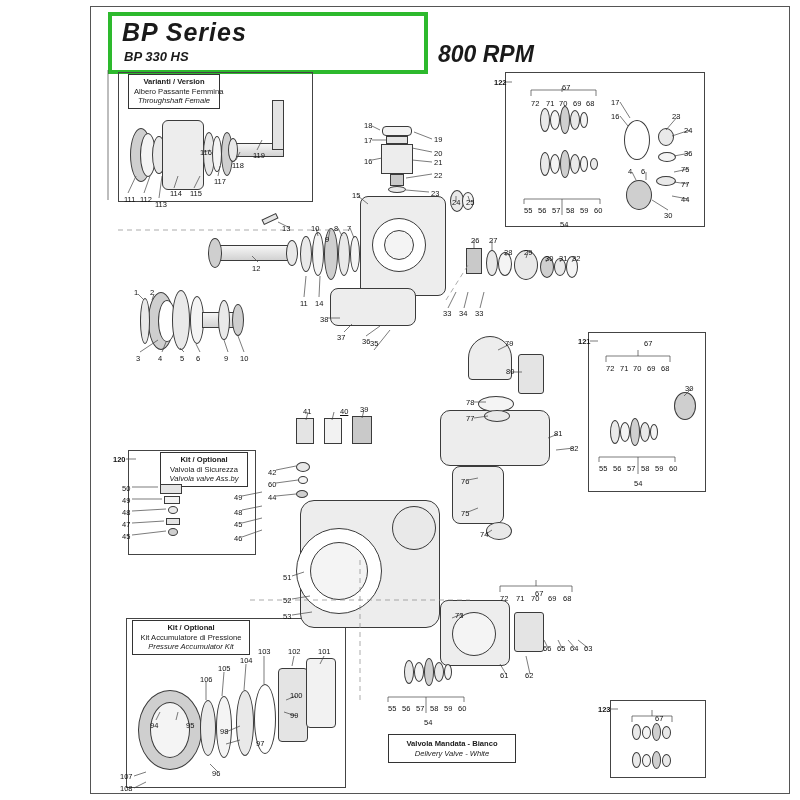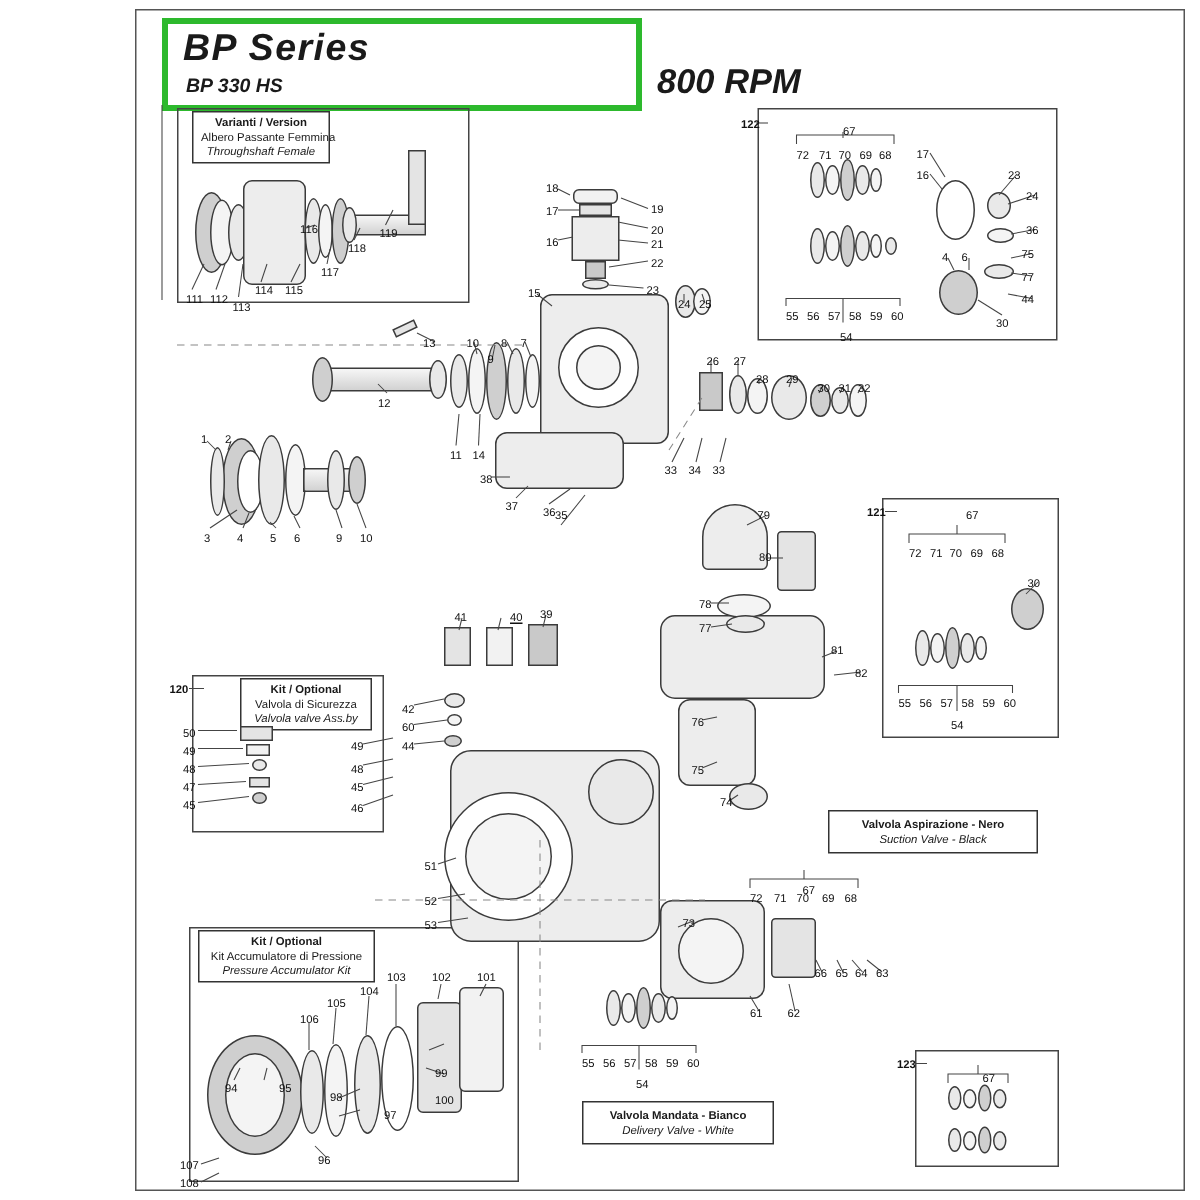--- a/index.html
+++ b/index.html
@@ -73,24 +73,20 @@
     <div class="i">Valvola valve Ass.by</div>
   </div>
 
   <div class="box" style="left:126px;top:618px;width:220px;height:170px;"></div>
   <div class="cap" style="left:132px;top:620px;width:118px;">
     <div class="b">Kit / Optional</div>
     <div>Kit Accumulatore di Pressione</div>
     <div class="i">Pressure Accumulator Kit</div>
   </div>
 
-  <div class="cap" style="left:552px;top:540px;width:140px;padding:4px 6px;">
-    <div class="b">Valvola Aspirazione - Nero</div>
-    <div class="i">Suction Valve - Black</div>
-  </div>
   <div class="cap" style="left:388px;top:734px;width:128px;padding:4px 6px;">
     <div class="b">Valvola Mandata - Bianco</div>
     <div class="i">Delivery Valve - White</div>
   </div>
 
   <div class="pt ell d" style="left:130px;top:128px;width:22px;height:54px;"></div>
   <div class="pt ell l" style="left:140px;top:133px;width:16px;height:44px;"></div>
   <div class="pt ell" style="left:152px;top:136px;width:14px;height:38px;"></div>
   <div class="pt body" style="left:162px;top:120px;width:42px;height:70px;border-radius:6px;"></div>
   <div class="pt ell" style="left:203px;top:132px;width:12px;height:44px;"></div>
@@ -515,20 +511,20 @@
       <div class="lbl" style="left: 288px; top: 648px;">102</div>
       <div class="lbl" style="left: 258px; top: 648px;">103</div>
       <div class="lbl" style="left: 240px; top: 657px;">104</div>
       <div class="lbl" style="left: 218px; top: 665px;">105</div>
       <div class="lbl" style="left: 200px; top: 676px;">106</div>
       <div class="lbl" style="left: 150px; top: 722px;">94</div>
       <div class="lbl" style="left: 170px; top: 722px; padding-left: 16px;">95</div>
       <div class="lbl" style="left: 230px; top: 740px; margin-left: 26px;">97</div>
       <div class="lbl" style="left: 220px; top: 728px;">98</div>
       <div class="lbl" style="left: 290px; top: 712px;">99</div>
-      <div class="lbl" style="left: 290px; top: 730px;">100</div>
+      <div class="lbl" style="left: 290px; top: 692px;">100</div>
       <div class="lbl" style="left: 212px; top: 770px;">96</div>
       <div class="lbl" style="left: 120px; top: 773px;">107</div>
       <div class="lbl" style="left: 120px; top: 785px;">108</div>
       <div class="lbl" style="left: 655px; top: 715px;">67</div>
     </div>
 
 </div>
 
 </body></html>

